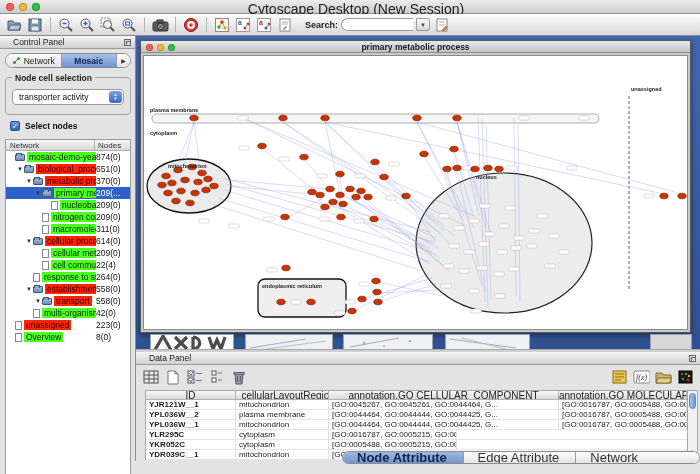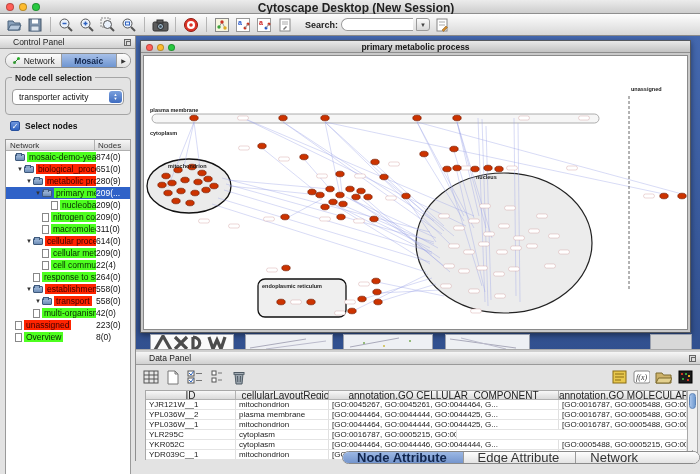--- a/index.html
+++ b/index.html
@@ -4,21 +4,21 @@
 <style>
   html,body{margin:0;padding:0;background:#555;}
   *{box-sizing:border-box;}
   .app{position:relative;width:700px;height:474px;background:#e3e3e3;overflow:hidden;
        font-family:"Liberation Sans",sans-serif;-webkit-font-smoothing:antialiased;}
   
   .titlebar{position:absolute;left:0;top:0;width:700px;height:14px;
     background:linear-gradient(#ececec,#cdcdcd);border-bottom:1px solid #8e8e8e;}
   .titlebar .tl{position:absolute;top:3px;width:8px;height:8px;border-radius:50%;border:1px solid rgba(0,0,0,.25);}
   .tl.red{left:6px;background:#ff5f57;}.tl.yel{left:19px;background:#febc2e;}.tl.grn{left:32px;background:#28c840;}
-  .titlebar .ttl{position:absolute;left:12px;right:0;top:1px;text-align:center;font-size:12px;font-weight:bold;color:#222;}
+  .titlebar .ttl{position:absolute;left:12px;right:0;top:1px;text-align:center;font-size:14px;font-weight:normal;color:#222;}
   
   .toolbar{position:absolute;left:0;top:14px;width:700px;height:22px;
     background:linear-gradient(#fdfdfd,#d8d8d8);border-bottom:1px solid #8a8a8a;
     display:flex;align-items:center;padding:0 5px;gap:3px;}
   .tbtn{width:18px;height:18px;display:flex;align-items:center;justify-content:center;}
   .tsep{width:1px;height:15px;background:#b5b5b5;margin:0 3px;}
   .searchwrap{display:flex;align-items:center;margin-left:8px;gap:3px;}
   .searchlabel{font-size:9px;color:#222;font-weight:bold;}
   .searchfield{width:72px;height:13px;border:1px solid #9a9a9a;border-right:none;border-radius:7px 0 0 7px;
     font-size:9px;padding:0 5px;outline:none;background:#fff;}
@@ -76,21 +76,21 @@
   
   .dpanel{position:absolute;left:136px;top:352px;width:564px;height:109px;background:#e3e3e3;}
   .dtools{position:absolute;left:6px;top:15px;right:6px;height:20px;display:flex;align-items:center;gap:5px;}
   .dtools .spacer{flex:1;}
   .dtbtn{width:17px;height:17px;display:flex;align-items:center;justify-content:center;}
   .dtable{position:absolute;left:9px;top:38px;width:543px;height:70px;background:#fff;border:1px solid #a8a8a8;font-size:8px;}
   .dhead{display:flex;height:9px;background:linear-gradient(#f8f8f8,#dadada);border-bottom:1px solid #b2b2b2;color:#222;font-size:10px;}
   .dhead span{border-right:1px solid #b2b2b2;text-align:center;overflow:hidden;white-space:nowrap;line-height:9px;}
   .drow{display:flex;height:10px;border-bottom:1px solid #e4e4e4;color:#222;}
   .drow span{border-right:1px solid #e0e0e0;padding-left:3px;overflow:hidden;white-space:nowrap;line-height:10px;}
-  .drow span:first-child{font-weight:normal;}
+  .drow span:first-child{font-weight:bold;}
   .dscroll{position:absolute;right:-11px;top:-1px;width:11px;height:71px;background:#f0f0f0;border:1px solid #a8a8a8;}
   .dthumb{position:absolute;left:1px;top:2px;width:7px;height:16px;border-radius:4px;background:linear-gradient(90deg,#a8c4ea,#6f9ad0);border:1px solid #5d84b8;}
   .darrows{position:absolute;left:0;bottom:0;width:100%;font-size:5px;color:#555;text-align:center;line-height:6px;}
   .atabs{position:absolute;left:206px;top:99px;height:13px;display:flex;border:1px solid #8a8a8a;border-radius:7px;overflow:hidden;background:#fff;}
   .atab{padding:0 14px;font-size:13px;line-height:11px;color:#333;background:linear-gradient(#fdfdfd,#e3e3e3);border-right:1px solid #9a9a9a;}
   .atab.sel{background:linear-gradient(#9cb8e4,#7495cd);color:#10254d;font-weight:bold;}
   .atab:last-child{border-right:none;}
   
   .statusbar{position:absolute;left:0;top:461px;width:700px;height:13px;background:#ebebeb;border-top:1px solid #bdbdbd;font-size:7.5px;color:#333;}
   .statusbar span{position:absolute;top:2px;}
@@ -269,21 +269,21 @@
           <div class="trow" style="padding-left: 10px;">
             <span class="tarrow">▼</span>
             <span class="ticon folder"></span>
             <span class="chip red">biological_process</span>
             <span class="cnt">651(0)</span>
           </div>
           <div class="trow" style="padding-left: 19px;">
             <span class="tarrow">▼</span>
             <span class="ticon folder"></span>
             <span class="chip red">metabolic process</span>
-            <span class="cnt">280(9)</span>
+            <span class="cnt">370(0)</span>
           </div>
           <div class="trow sel" style="padding-left: 28px;">
             <span class="tarrow">▼</span>
             <span class="ticon folder"></span>
             <span class="chip green">primary metabo</span>
             <span class="cnt">209(...</span>
           </div>
           <div class="trow" style="padding-left: 37px;">
             <span class="tarrow"></span>
             <span class="ticon file"></span>
@@ -688,21 +688,20 @@
             <span style="width: 128px;">[GO:0016787, GO:0005488, GO:0005215, G...</span>
           </div>
           <div class="drow">
             <span style="width: 90px;">YLR295C</span>
             <span style="width: 93px;">cytoplasm</span>
             <span style="width: 128px;">[GO:0016787, GO:0005215, GO:0003824, G...</span>
           </div>
           <div class="drow">
             <span style="width: 90px;">YKR052C</span>
             <span style="width: 93px;">cytoplasm</span>
-            <span style="width: 230px;">[GO:0044464, GO:0044446, GO:0044444, G...</span>
             <span style="width: 128px;">[GO:0005488, GO:0005215, GO:0003674]</span>
           </div>
           <div class="drow">
             <span style="width: 90px;">YDR039C__1</span>
             <span style="width: 93px;">mitochondrion</span>
             <span style="width: 230px;">[GO:0044464, GO:0044444, GO:0044425, G...</span>
             <span style="width: 128px;">[GO:0016787, GO:0005488, GO:0005215, G...</span>
           </div>
         </div>
       <div class="dscroll">

